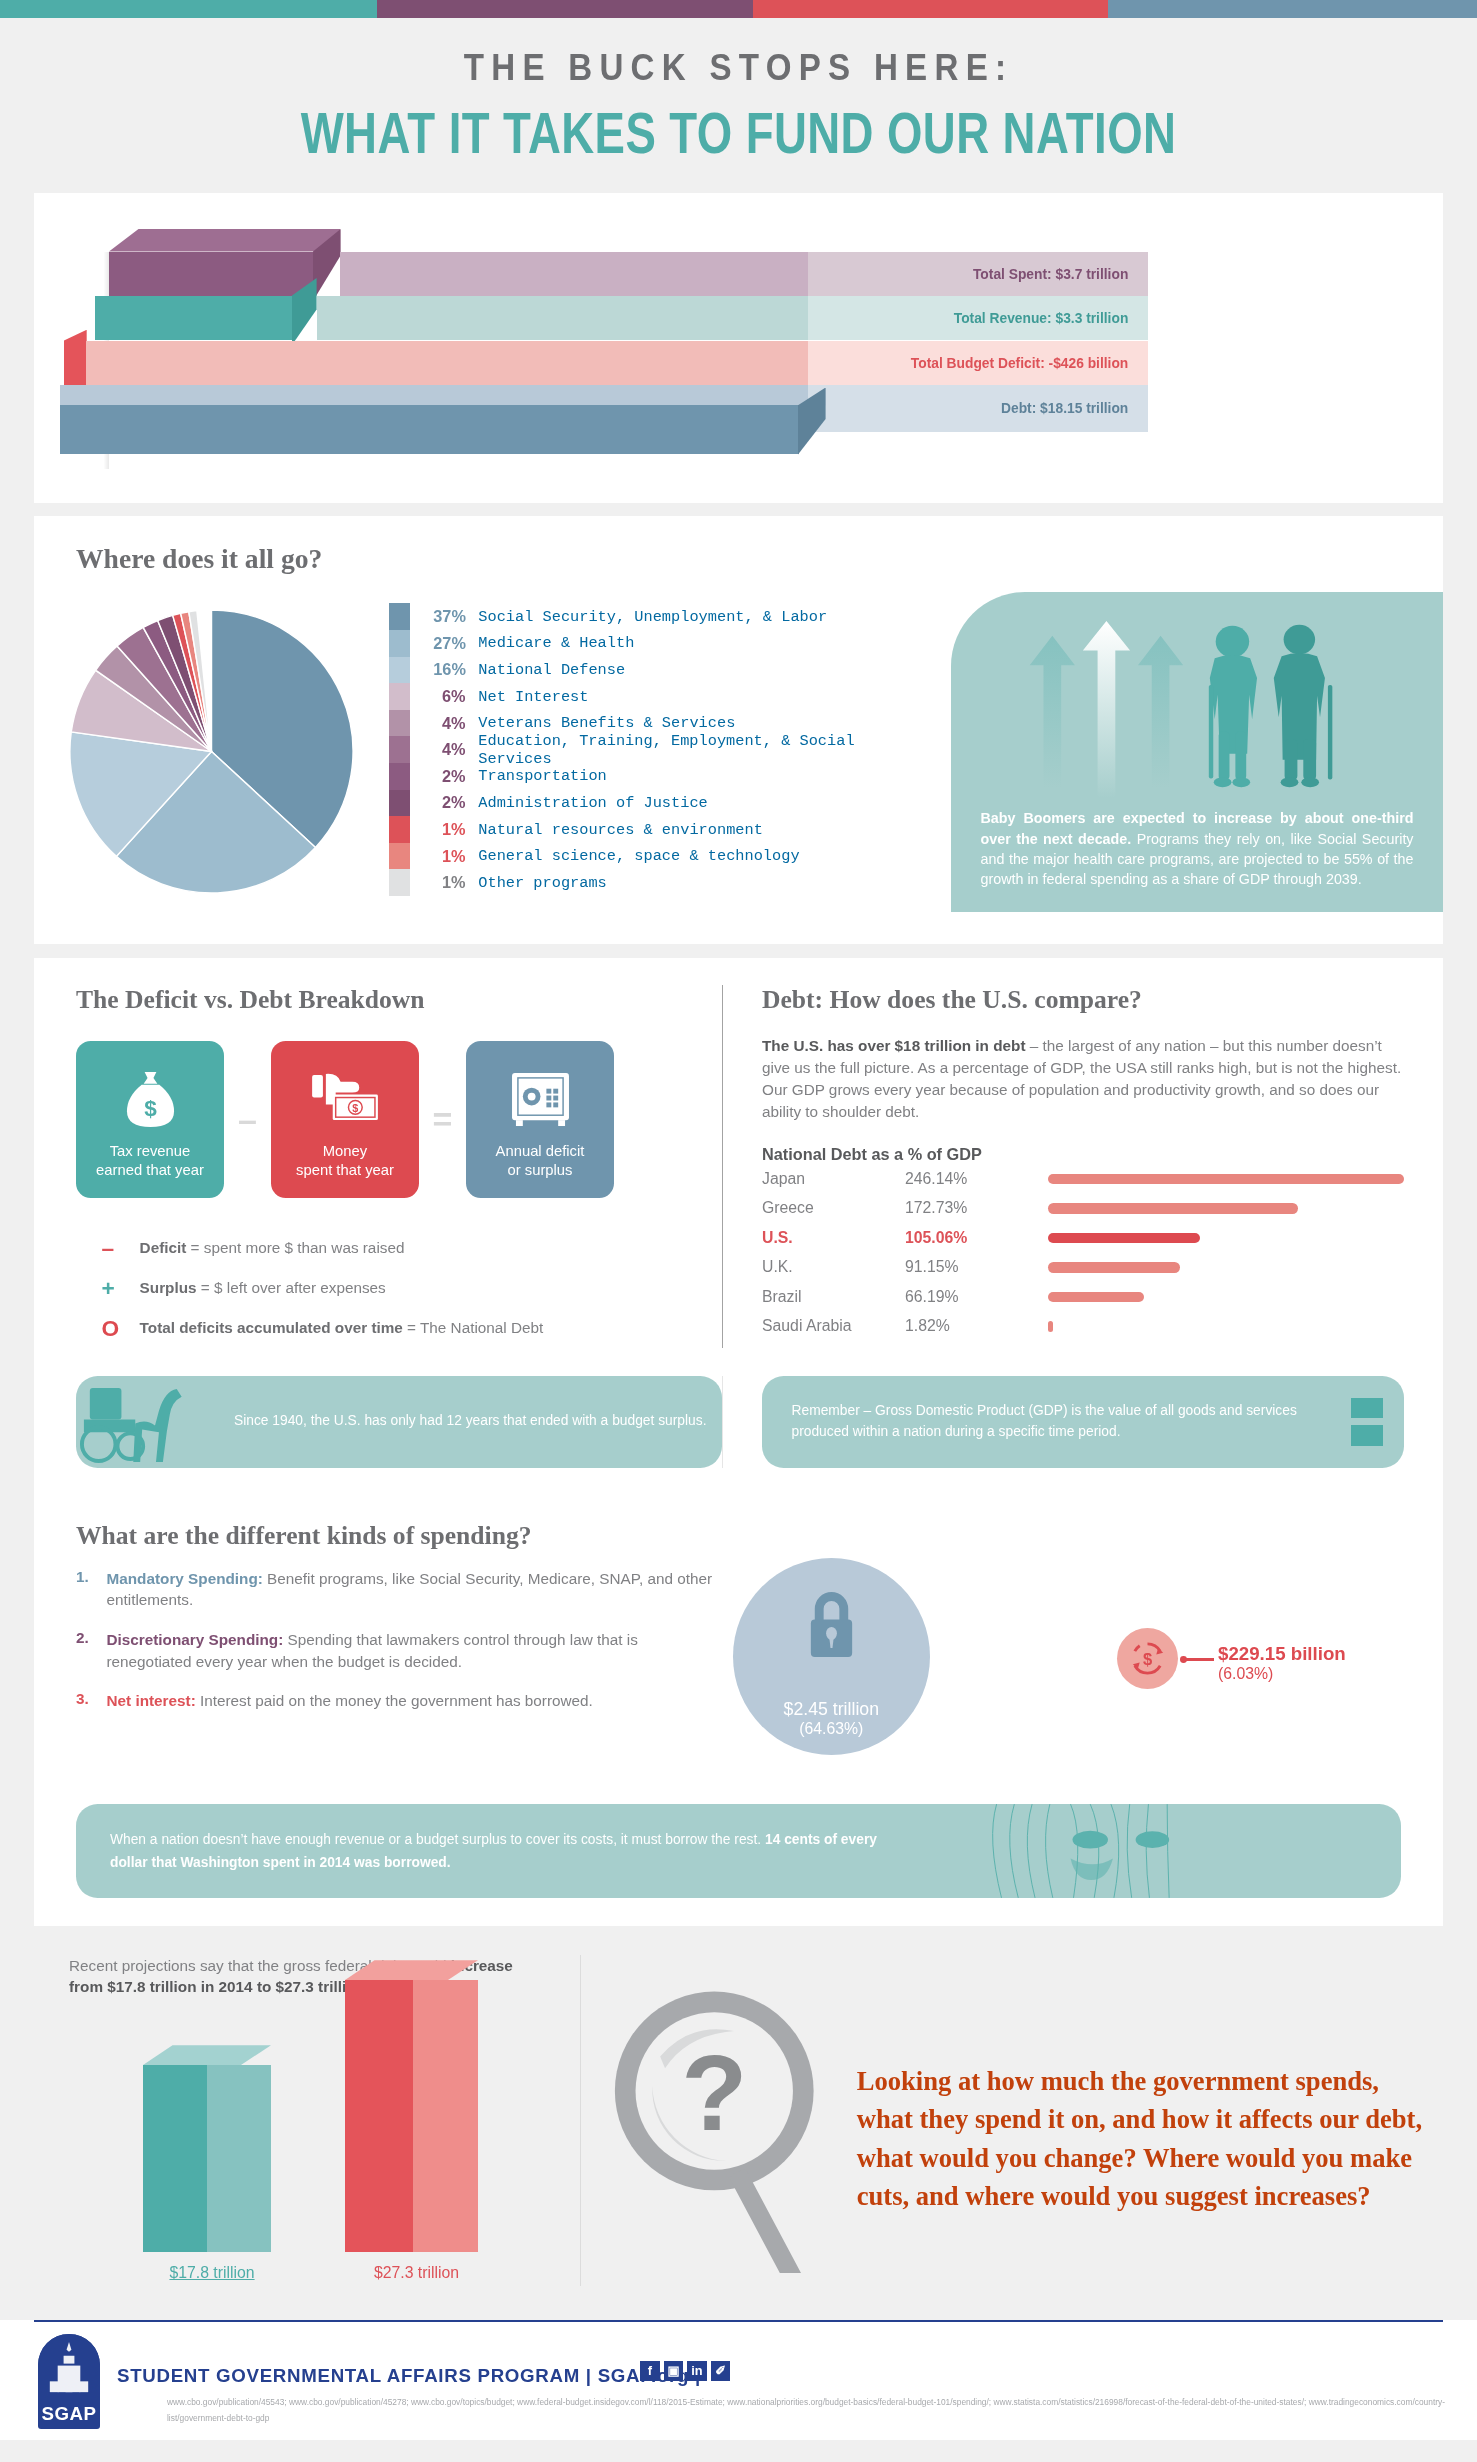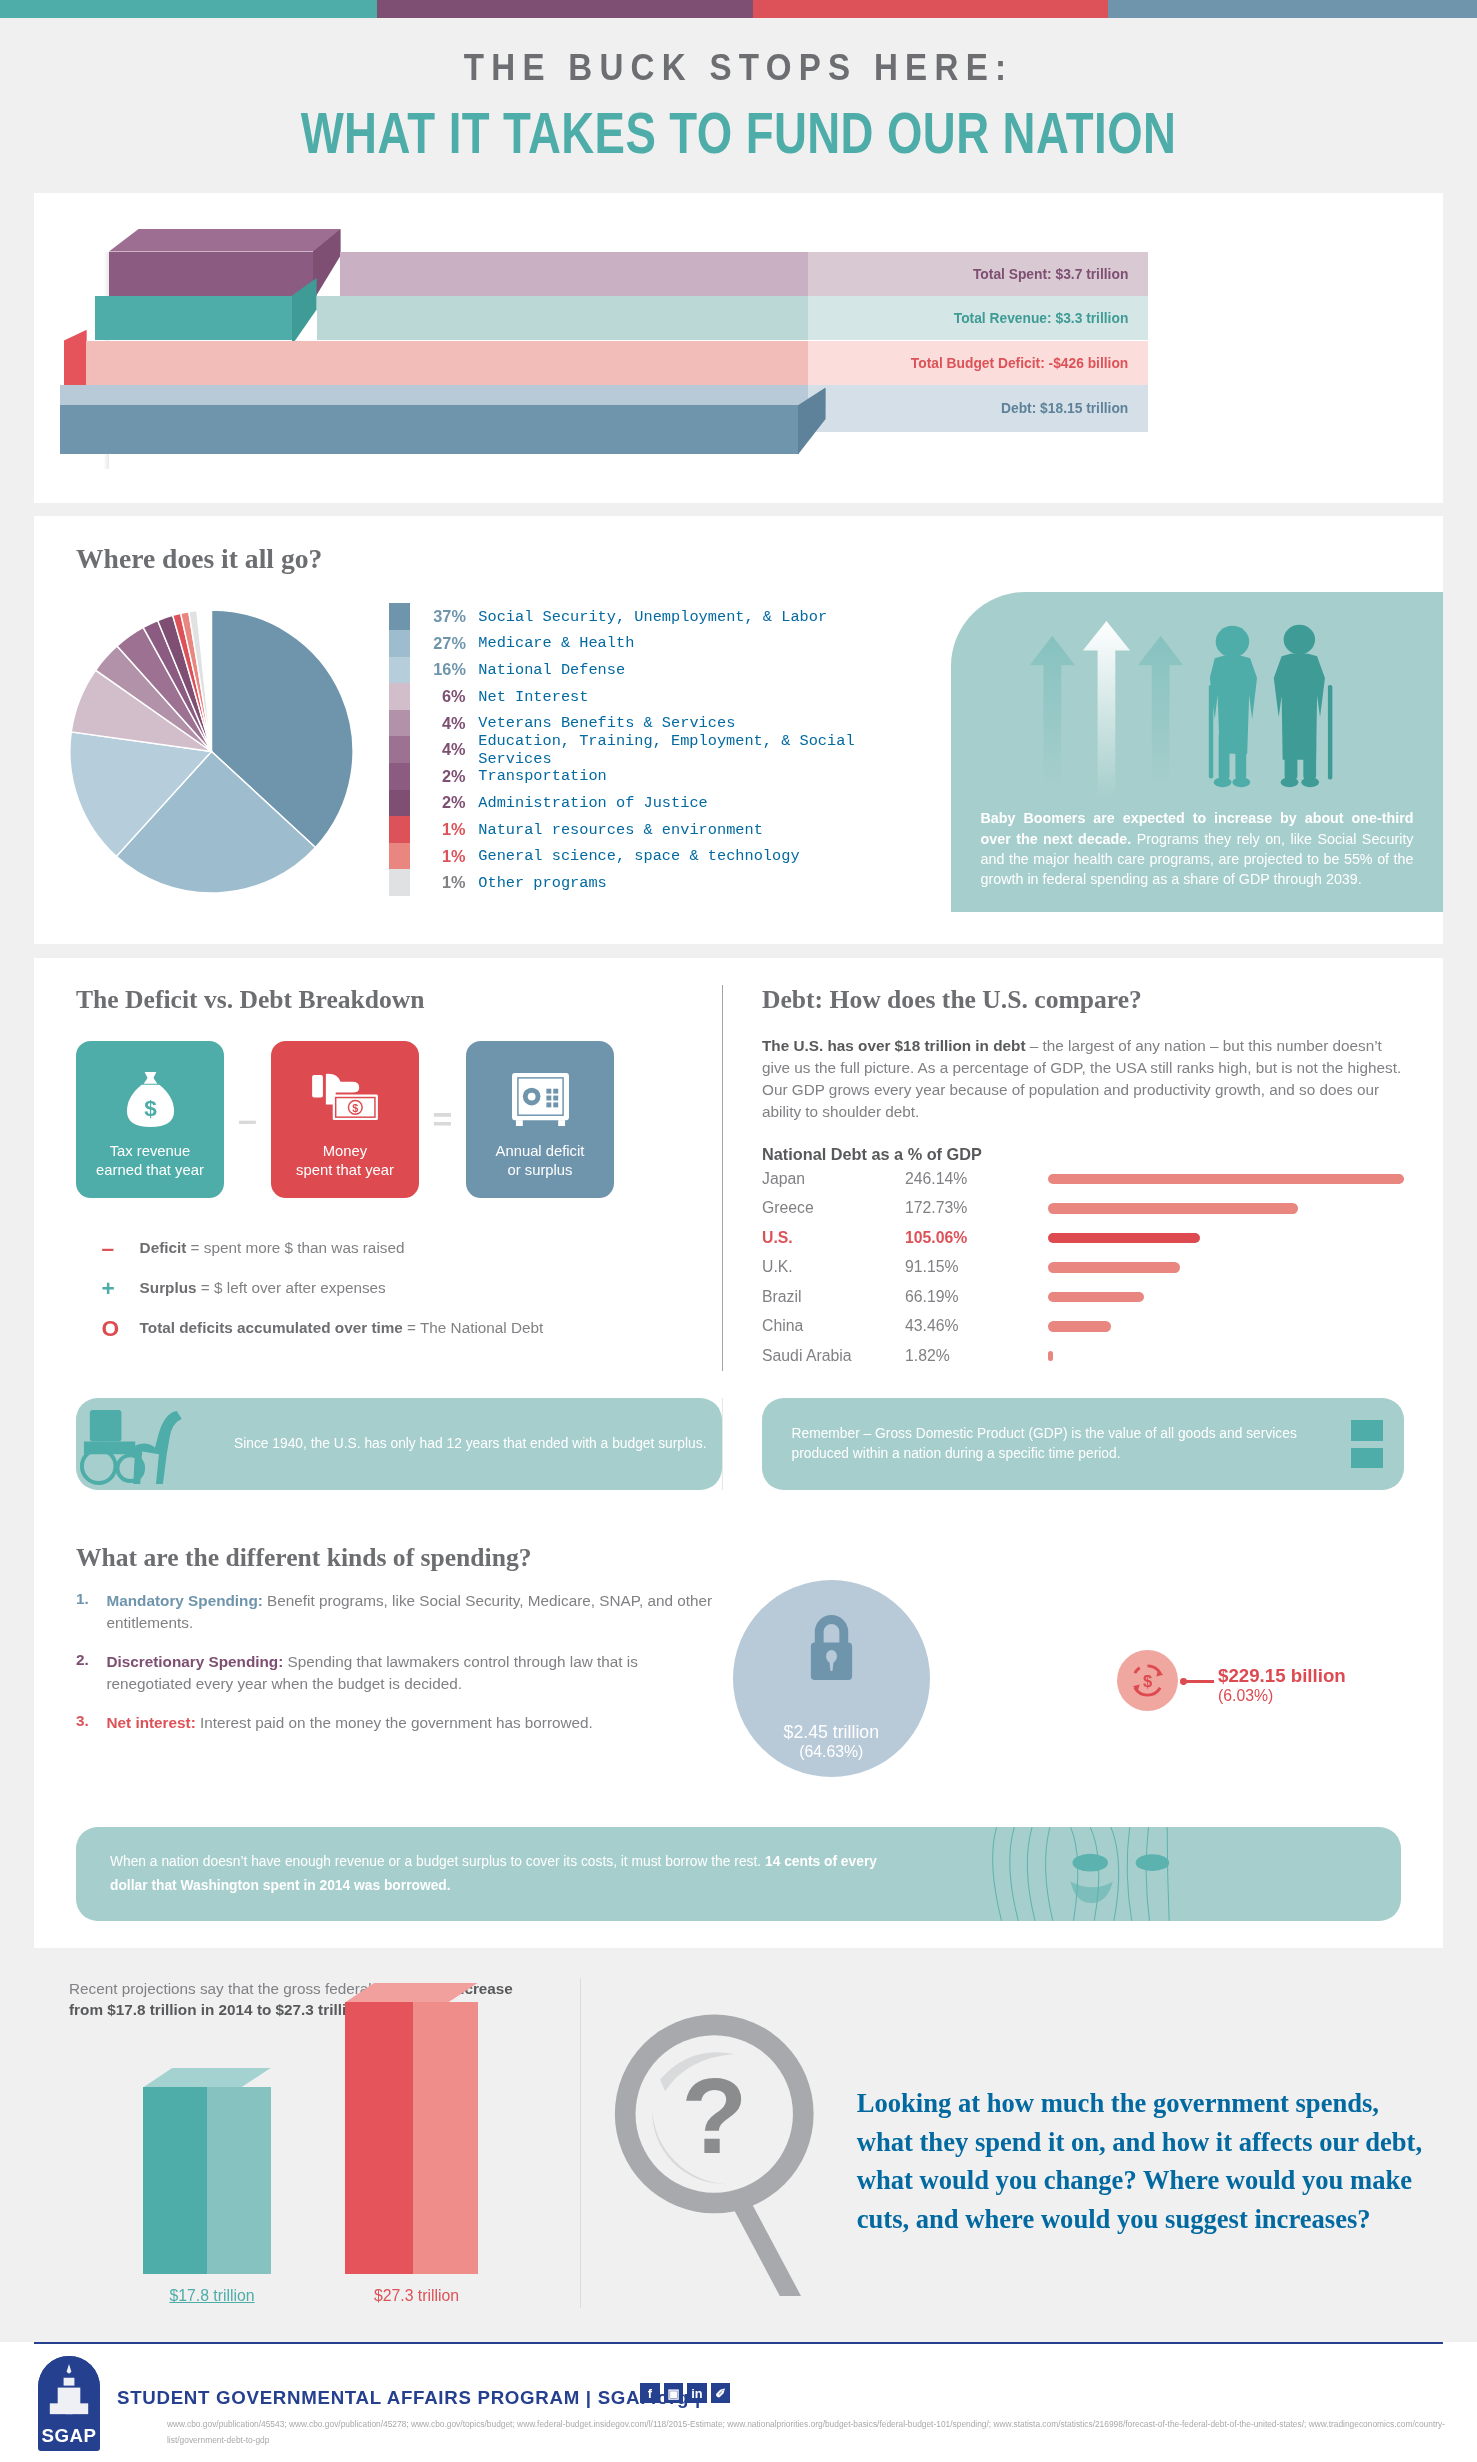--- a/index.html
+++ b/index.html
@@ -169,21 +169,21 @@
   .bot-l { width: 581px; padding-left: 69px; border-right: 1px solid #dcdcdc; }
   .bot-r { flex:1; display:flex; align-items:center; padding: 0 44px 0 19.7px; }
   .proj-txt { font-size: 15.3px; line-height: 1.38; color:#808184; max-width: 473px;
               font-family:"Liberation Sans Narrow","Liberation Sans",sans-serif; }
   .proj-txt b { color:#58595b; font-weight:700; }
   .bars3d { position: relative; height: 256px; margin-top: 32.5px; }
   .bar3d { position:absolute; bottom: 34px; }
   .bar-cap { position:absolute; bottom: 0; text-align:center; font-size: 15.8px;
              font-family:"Liberation Sans Narrow","Liberation Sans",sans-serif; }
   .qtext { font-family:"Liberation Serif", serif; font-weight:700; font-size: 26.6px;
-           line-height:1.45; color:#0369a1;margin-top:36px; }
+           line-height:1.45; color:#c2410c;margin-top:36px; }
 
   
   .footer { background:#ffffff; height: 120px; position:relative; }
   .footline { position:absolute; top:0; left:34px; right:34px; height:2px; background:#25408f; }
   .sgap-logo { position:absolute; left:38px; top:13.8px; width:62px; height:95px;
                background:#25408f; border-radius:31px 31px 3px 3px; overflow:hidden; }
   .sgap-word { position:absolute; bottom:3.9px; left:0; width:100%; text-align:center;
                color:#fff; font-size:18.7px; font-weight:700; letter-spacing:0.5px;
                font-family:"Liberation Sans Narrow","Liberation Sans",sans-serif; }
   .foot-title { position:absolute; left:117px; top:45px; color:#25408f;
@@ -520,27 +520,20 @@
           <span class="dt-val">91.15%</span>
           <span class="dt-bar-wrap">
               <span class="dt-bar" style="display:block;width:37.0%"></span>
             </span>
         </div>
         <div class="dt-row">
           <span class="dt-country">Brazil</span>
           <span class="dt-val">66.19%</span>
           <span class="dt-bar-wrap">
               <span class="dt-bar" style="display:block;width:26.9%"></span>
-            </span>
-        </div>
-        <div class="dt-row">
-          <span class="dt-country">China</span>
-          <span class="dt-val">43.46%</span>
-          <span class="dt-bar-wrap">
-              <span class="dt-bar" style="display:block;width:17.7%"></span>
             </span>
         </div>
         <div class="dt-row">
           <span class="dt-country">Saudi Arabia</span>
           <span class="dt-val">1.82%</span>
           <span class="dt-bar-wrap">
               <span class="dt-bar" style="display:block;width:1.4%"></span>
             </span>
         </div>
       </div>

